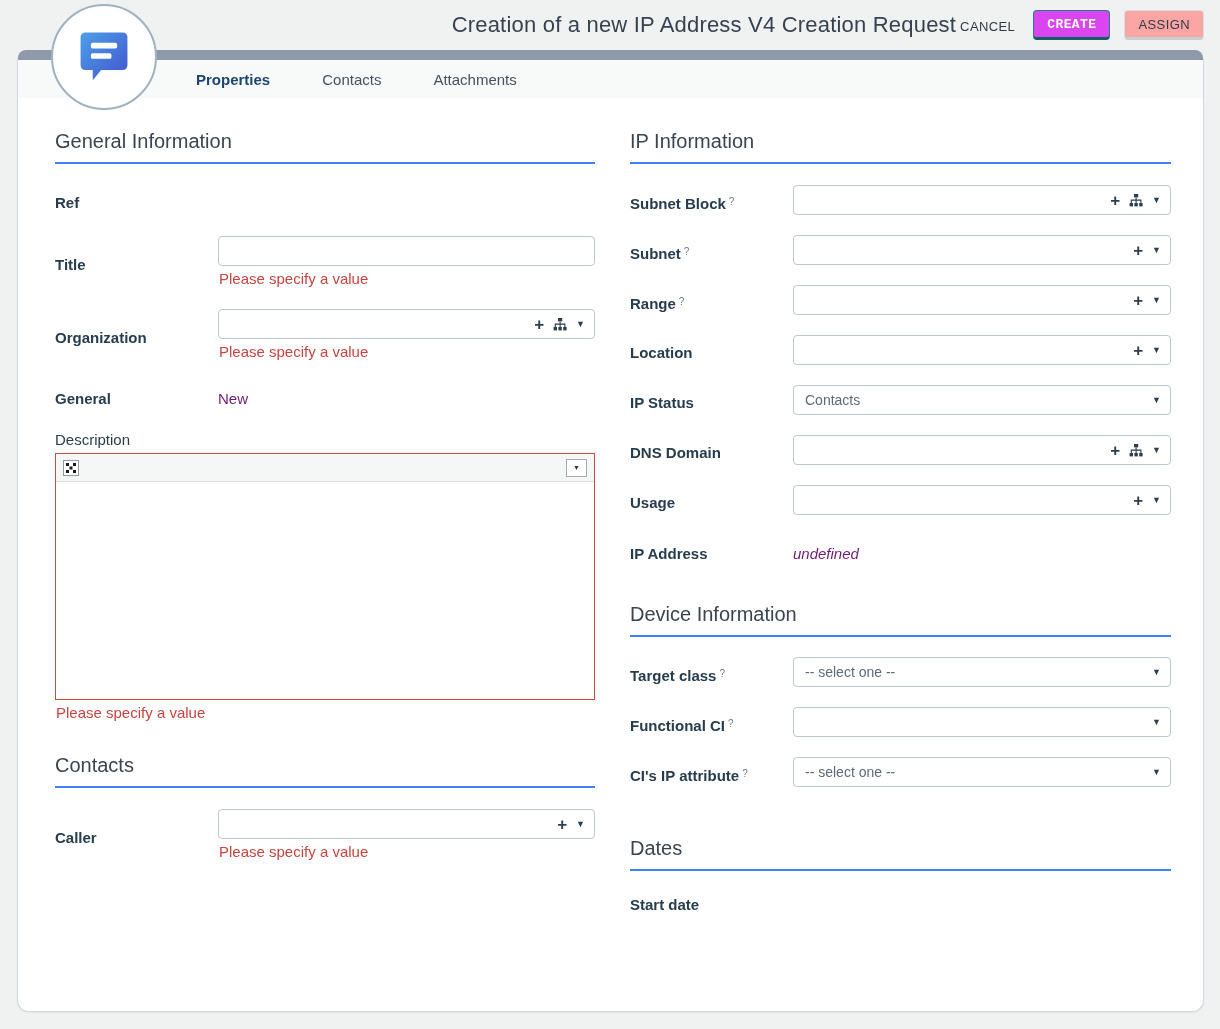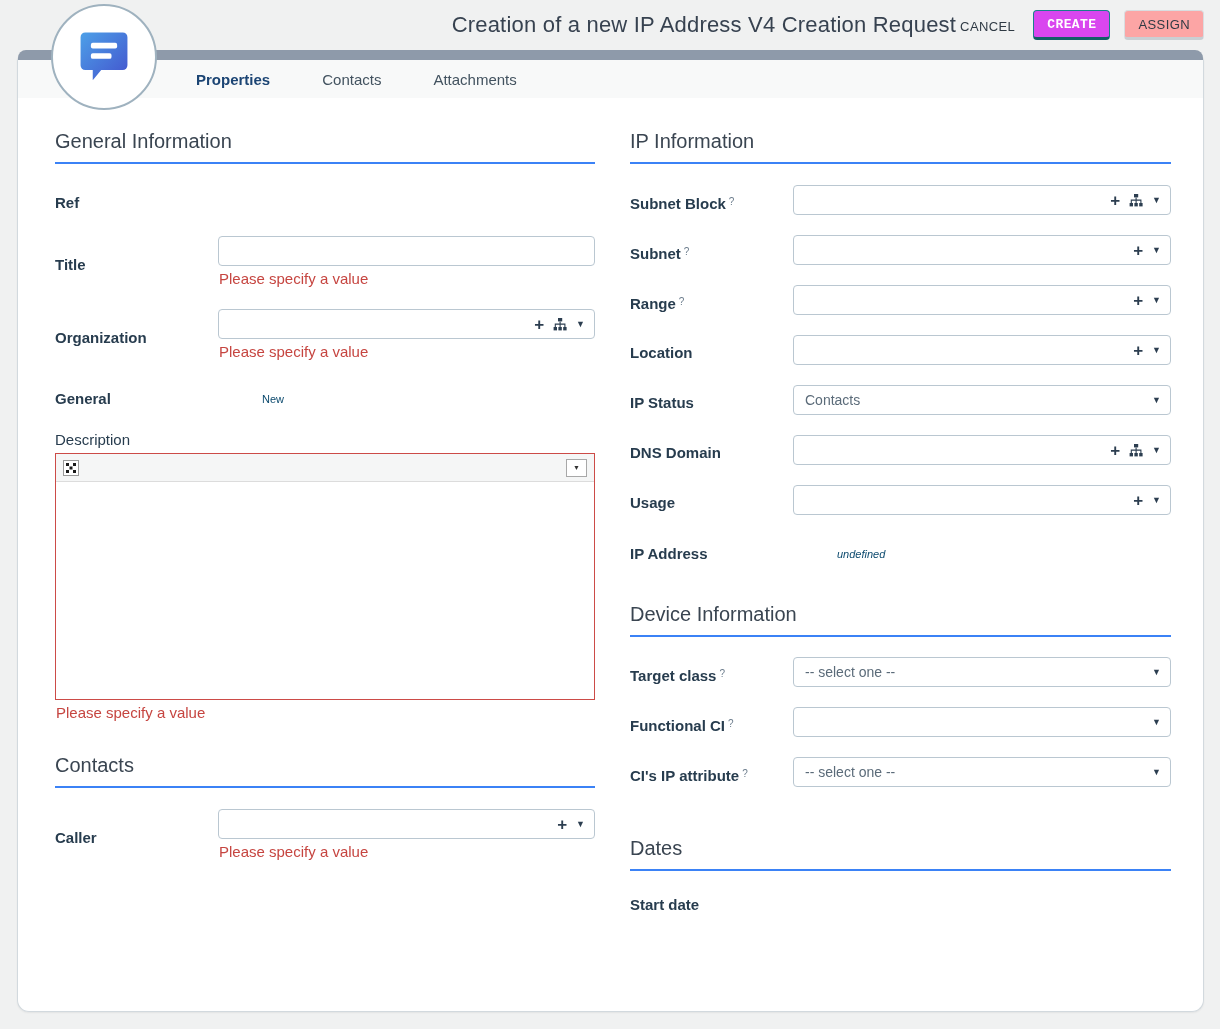--- a/index.html
+++ b/index.html
@@ -91,21 +91,21 @@
   .sel-text { font-size:14px; color:#5b6b79; padding-left:11px; }
   .icons {
     position:absolute; right:9px; top:0; height:100%;
     display:flex; align-items:center; gap:9px; cursor:pointer;
   }
   .ico-plus { font-size:17px; font-weight:bold; color:#2c3e50; line-height:1; }
   .ico-caret { font-size:9px; color:#2c3e50; line-height:1; }
   .ico-sitemap { display:flex; }
 
   .err { color:#c64540; font-size:15px; margin:4px 0 0 1px; line-height:18px; }
-  .static-val { font-size:11px; color:#0c4a6e; padding-top:6px; line-height:18px;margin-left:44px; }
+  .static-val { font-size:15px; color:#701a75; padding-top:6px; line-height:18px; }
   .italic { font-style:italic; }
 
   .m-b-21 { margin-bottom:21px; }
   .m-b-23 { margin-bottom:23px; }
   .m-b-24 { margin-bottom:24px; }
   .m-b-20 { margin-bottom:20px; }
   .m-t-24 { margin-top:24px; }
   .m-t-21 { margin-top:21px; }
   .m-t-20 { margin-top:20px; }
   .m-t-22 { margin-top:19px; }

